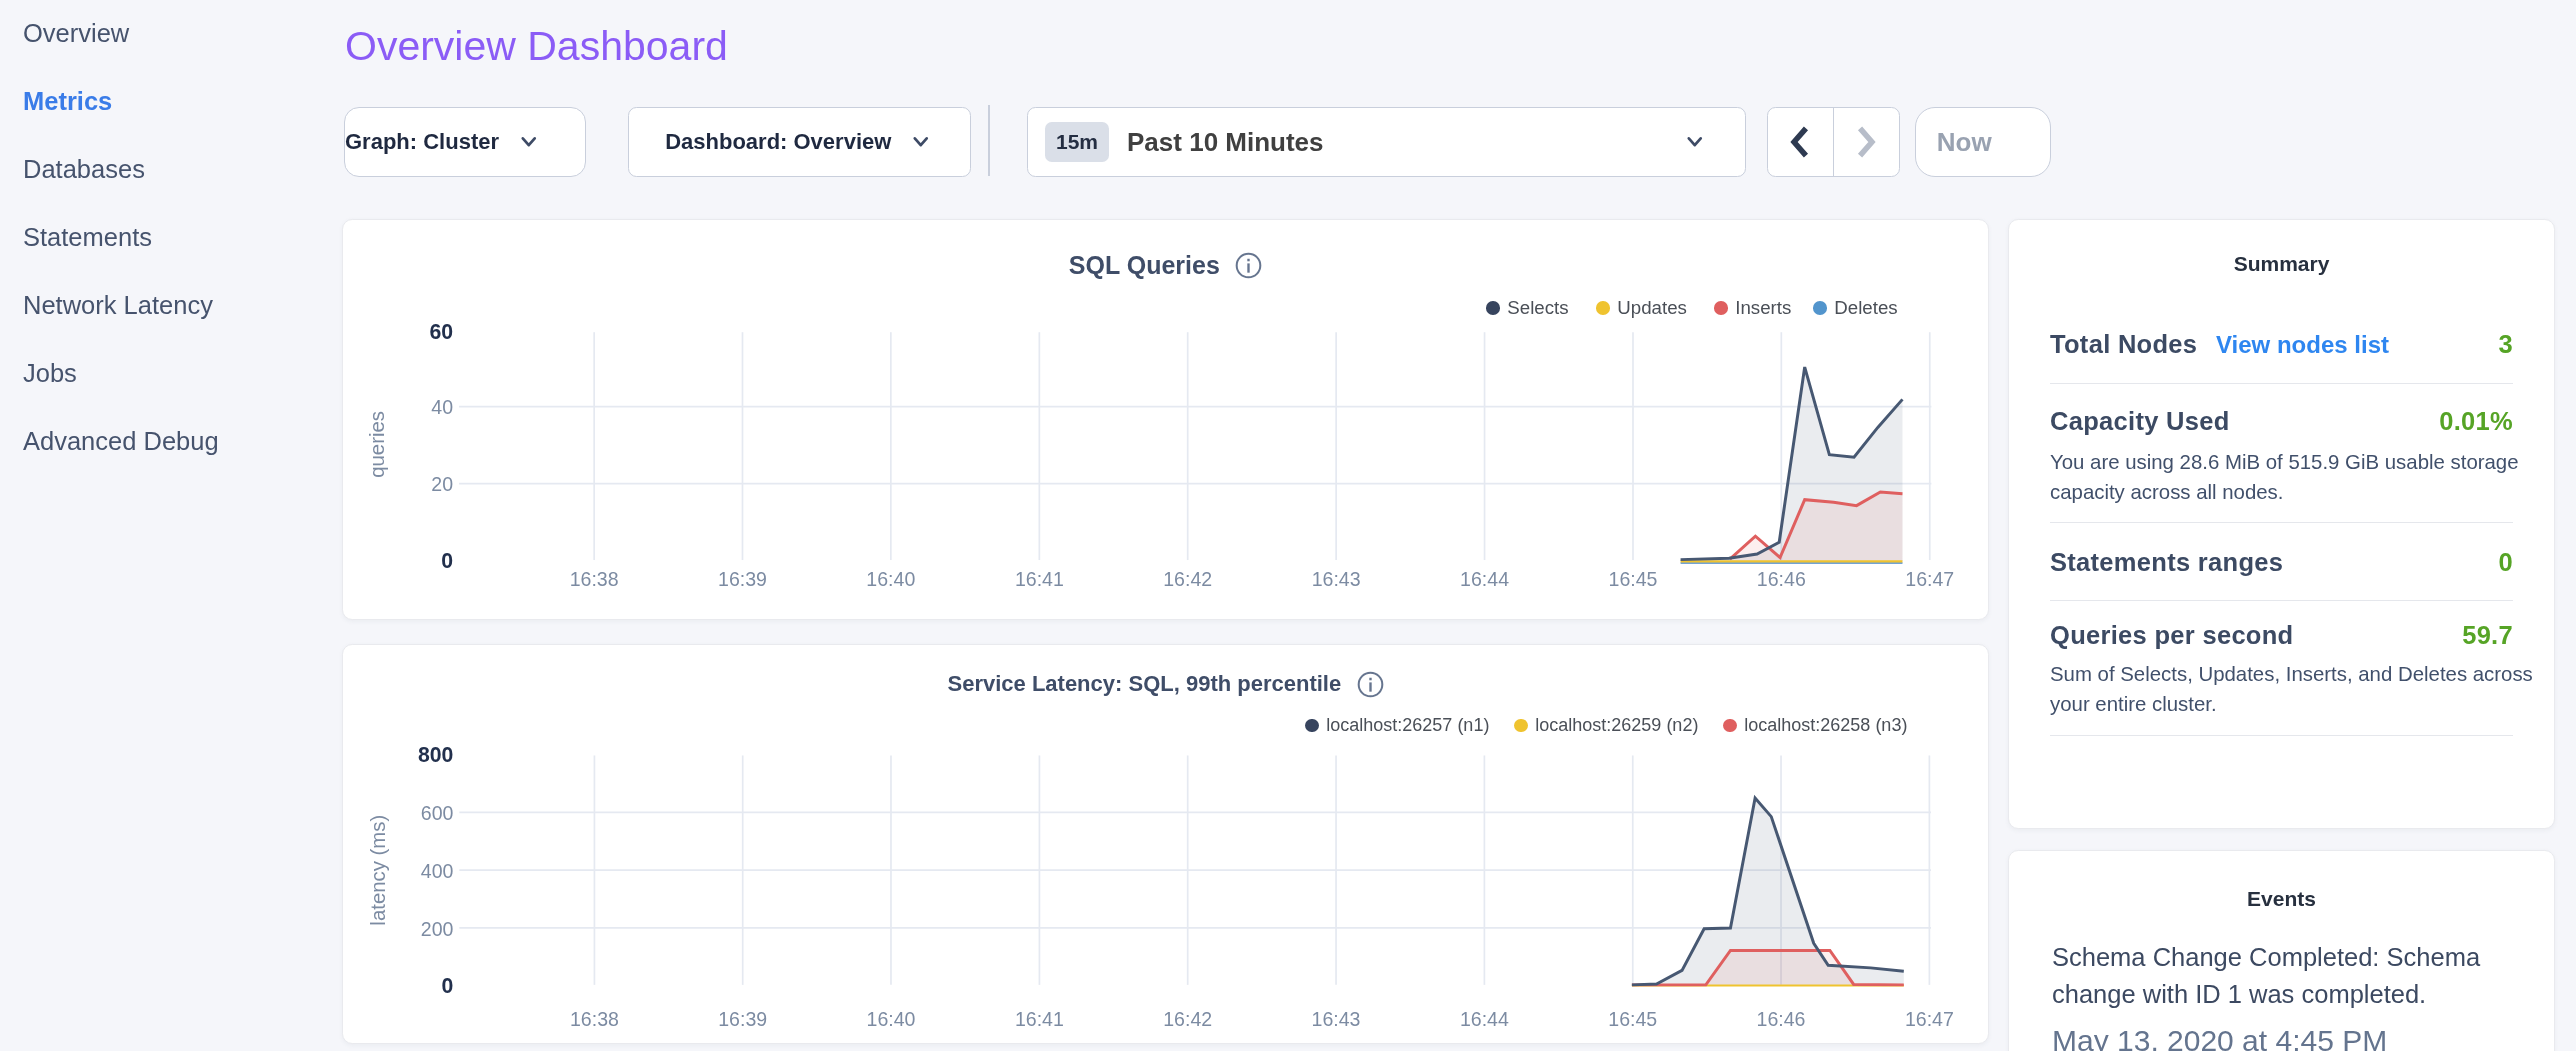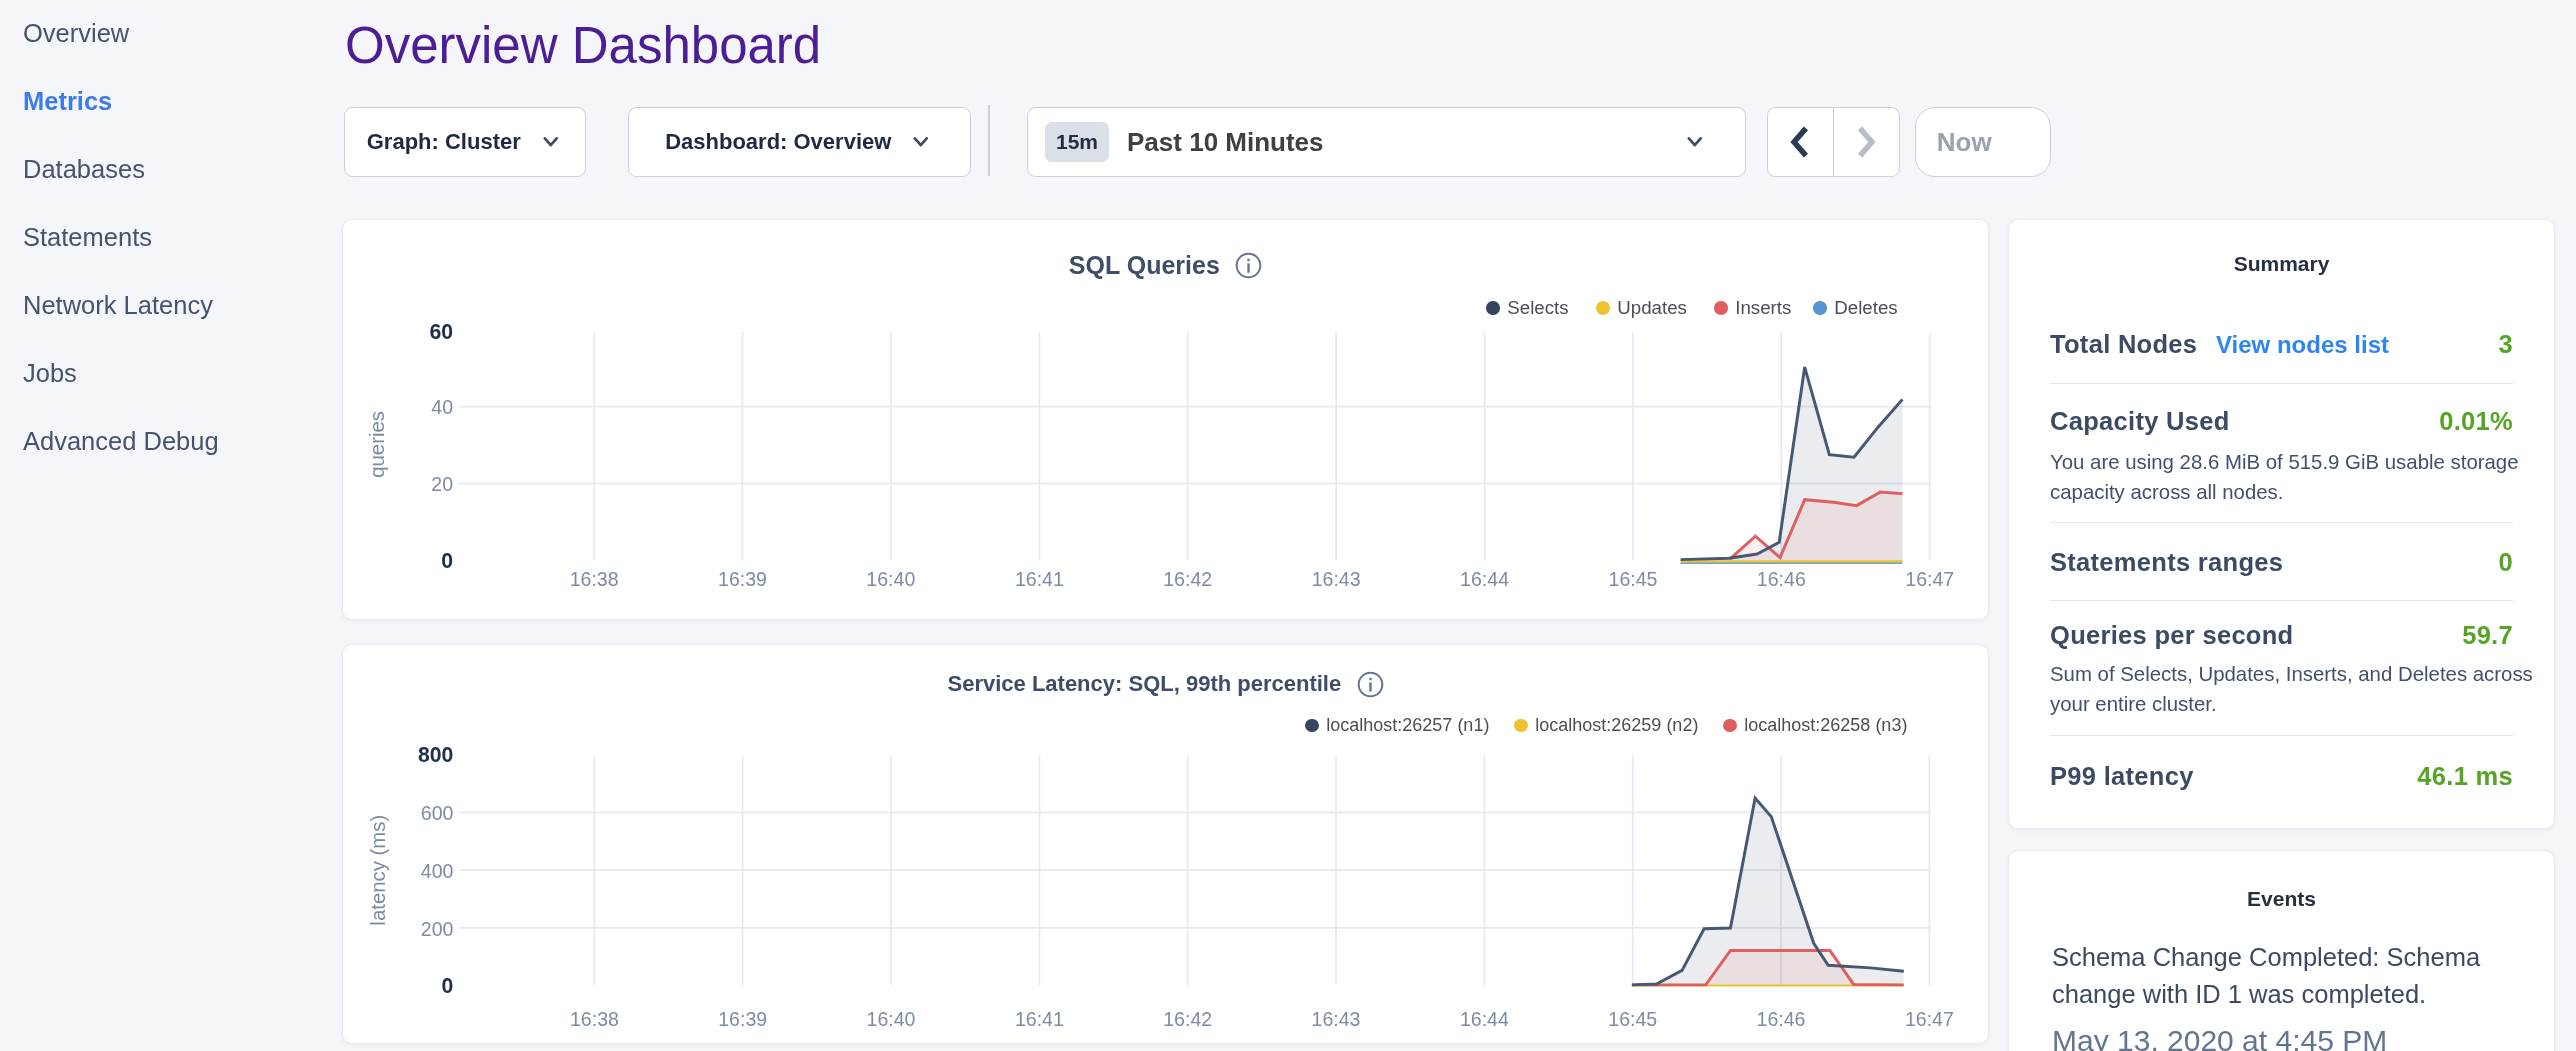--- a/index.html
+++ b/index.html
@@ -5,21 +5,21 @@
 * { margin:0; padding:0; box-sizing:border-box; }
 html,body { width:2576px; height:1051px; overflow:hidden; }
 body { background:#f5f6fa; font-family:"Liberation Sans", sans-serif; position:relative; }
 .abs { position:absolute; }
 
 
 .nav-item { position:absolute; left:23px; font-size:25.5px; color:#46536d; line-height:31px; }
 .nav-item.active { color:#3a7ce8; font-weight:700; }
 
 
-.page-title { position:absolute; left:345px; top:22px; font-size:51px; line-height:48px; color:#4c1d95; font-weight:400; }
+.page-title { position:absolute; left:345px; top:22px; font-size:41px; line-height:48px; color:#8b5cf6; font-weight:400; }
 
 
 .ctl { position:absolute; top:107px; height:70px; background:#fff; border:1.7px solid #c9cfdc; border-radius:8.5px; display:flex; align-items:center; }
 .ctl-lbl { font-size:22px; font-weight:700; color:#1f2940; }
 .chev { width:25.5px; height:25.5px; }
 .vsep { position:absolute; top:105px; left:988px; width:1.7px; height:71px; background:#c9cfdc; }
 .badge10m { background:#dadfe8; border-radius:6.8px; padding:7.7px 11px; font-size:21px; font-weight:700; color:#242e42; }
 
 
 .card { position:absolute; background:#fff; border:1.7px solid #e9eaee; border-radius:10.2px; box-shadow:0 1.7px 4.3px rgba(60,70,90,.05); }
@@ -44,21 +44,21 @@
 <div class="nav-item" style="top:18px;">Overview</div>
 <div class="nav-item active" style="top:86px;">Metrics</div>
 <div class="nav-item" style="top:154px;">Databases</div>
 <div class="nav-item" style="top:222px;">Statements</div>
 <div class="nav-item" style="top:290px;">Network Latency</div>
 <div class="nav-item" style="top:358px;">Jobs</div>
 <div class="nav-item" style="top:426px;">Advanced Debug</div>
 
 <div class="page-title">Overview Dashboard</div>
 
-<div class="ctl" style="left:344px; width:242px; justify-content:center; gap:17px;">
+<div class="ctl" style="left:344px; width:242px; gap:17px;border-radius:15px;">
   <span class="ctl-lbl">Graph: Cluster</span>
   <svg class="chev" viewBox="0 0 30 30">
       <polyline points="8,11 15,19 22,11" fill="none" stroke="#3e4b66" stroke-width="3.2" stroke-linecap="round" stroke-linejoin="round"></polyline>
     </svg>
 </div>
 <div class="ctl" style="left:628px; width:343px; justify-content:center; gap:17px;">
   <span class="ctl-lbl">Dashboard: Overview</span>
   <svg class="chev" viewBox="0 0 30 30">
       <polyline points="8,11 15,19 22,11" fill="none" stroke="#3e4b66" stroke-width="3.2" stroke-linecap="round" stroke-linejoin="round"></polyline>
     </svg>
@@ -224,24 +224,20 @@
     <span class="srow-label">Statements ranges</span>
     <span class="srow-val" style="margin-left:auto;">0</span>
   </div>
   <div class="sdiv" style="top:380px;"></div>
   <div class="srow" style="top:401px;">
     <span class="srow-label">Queries per second</span>
     <span class="srow-val" style="margin-left:auto;">59.7</span>
   </div>
   <div class="sdesc" style="top:439px;">Sum of Selects, Updates, Inserts, and Deletes across<br>your entire cluster.</div>
   <div class="sdiv" style="top:515px;"></div>
-  <div class="srow" style="top:542px;">
-    <span class="srow-label">P99 latency</span>
-    <span class="srow-val" style="margin-left:auto;">46.1 ms</span>
-  </div>
 </div>
 
 <div class="card" style="left:2008px; top:850px; width:547px; height:323px;">
   <div class="sum-head" style="top:36px;">Events</div>
   <div style="position:absolute; left:43px; right:34px; top:88px; font-size:25.5px; line-height:37px; color:#3c4961;">Schema Change Completed: Schema change with ID 1 was completed.</div>
   <div style="position:absolute; left:43px; top:173px; font-size:30px; color:#64748e;">May 13, 2020 at 4:45 PM</div>
 </div>
 
 
 </body></html>

